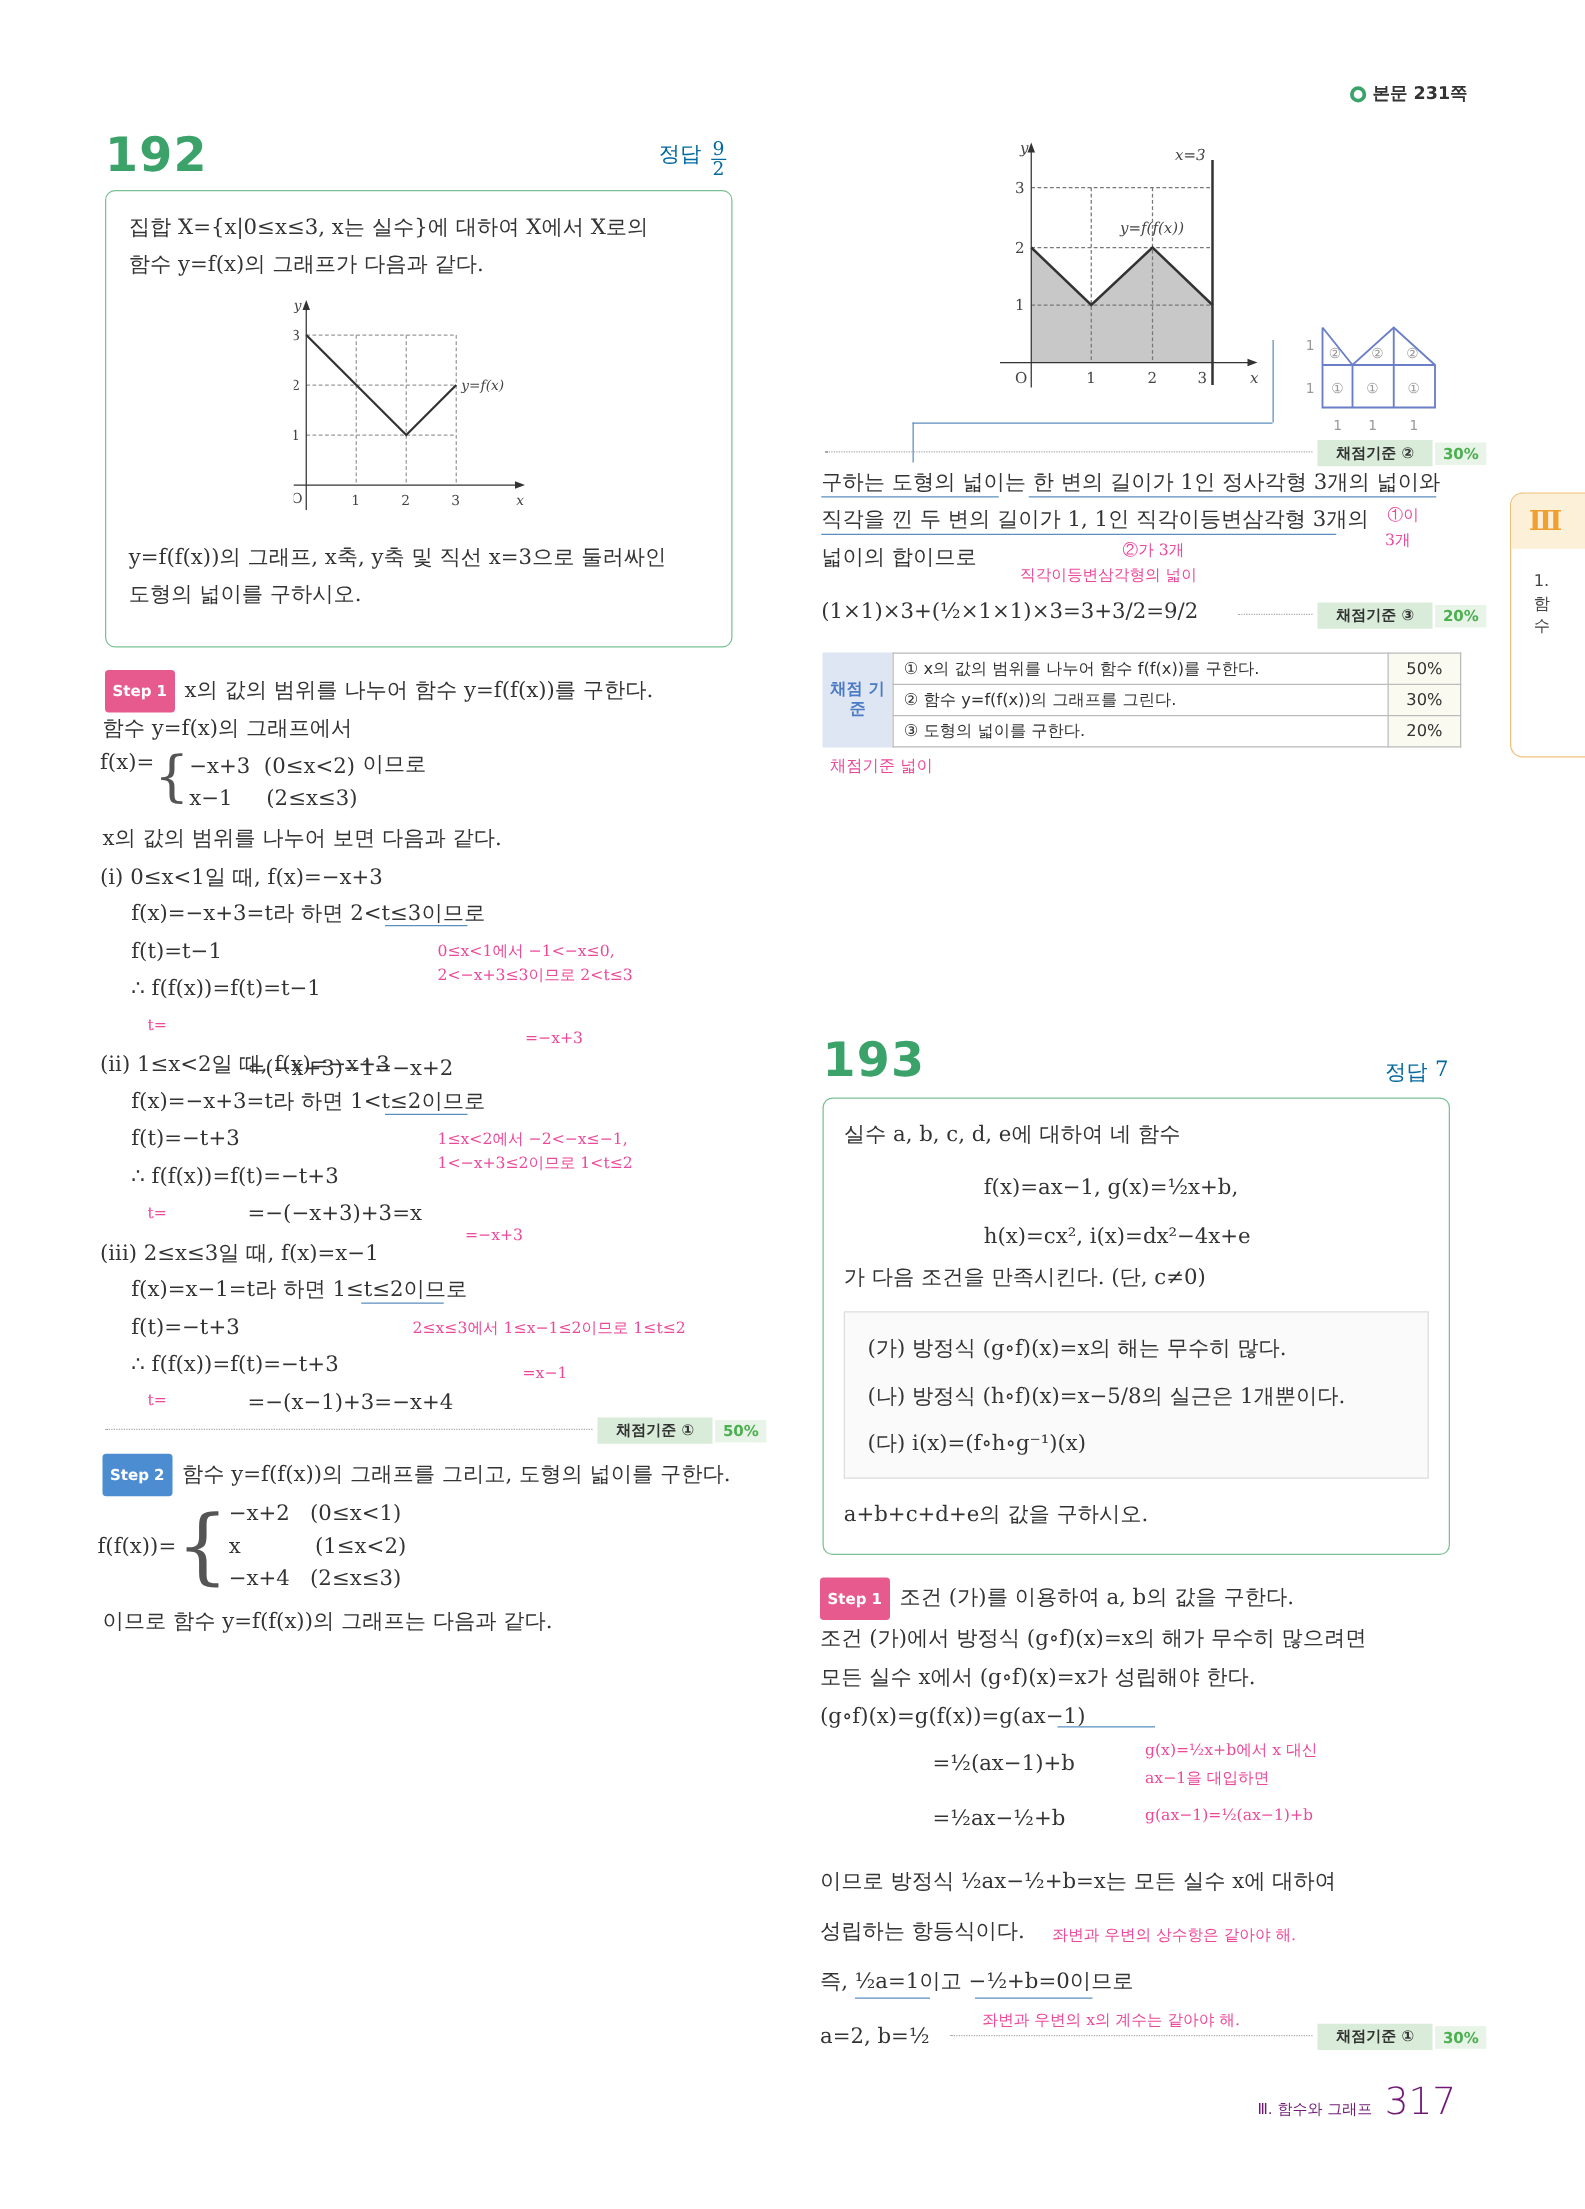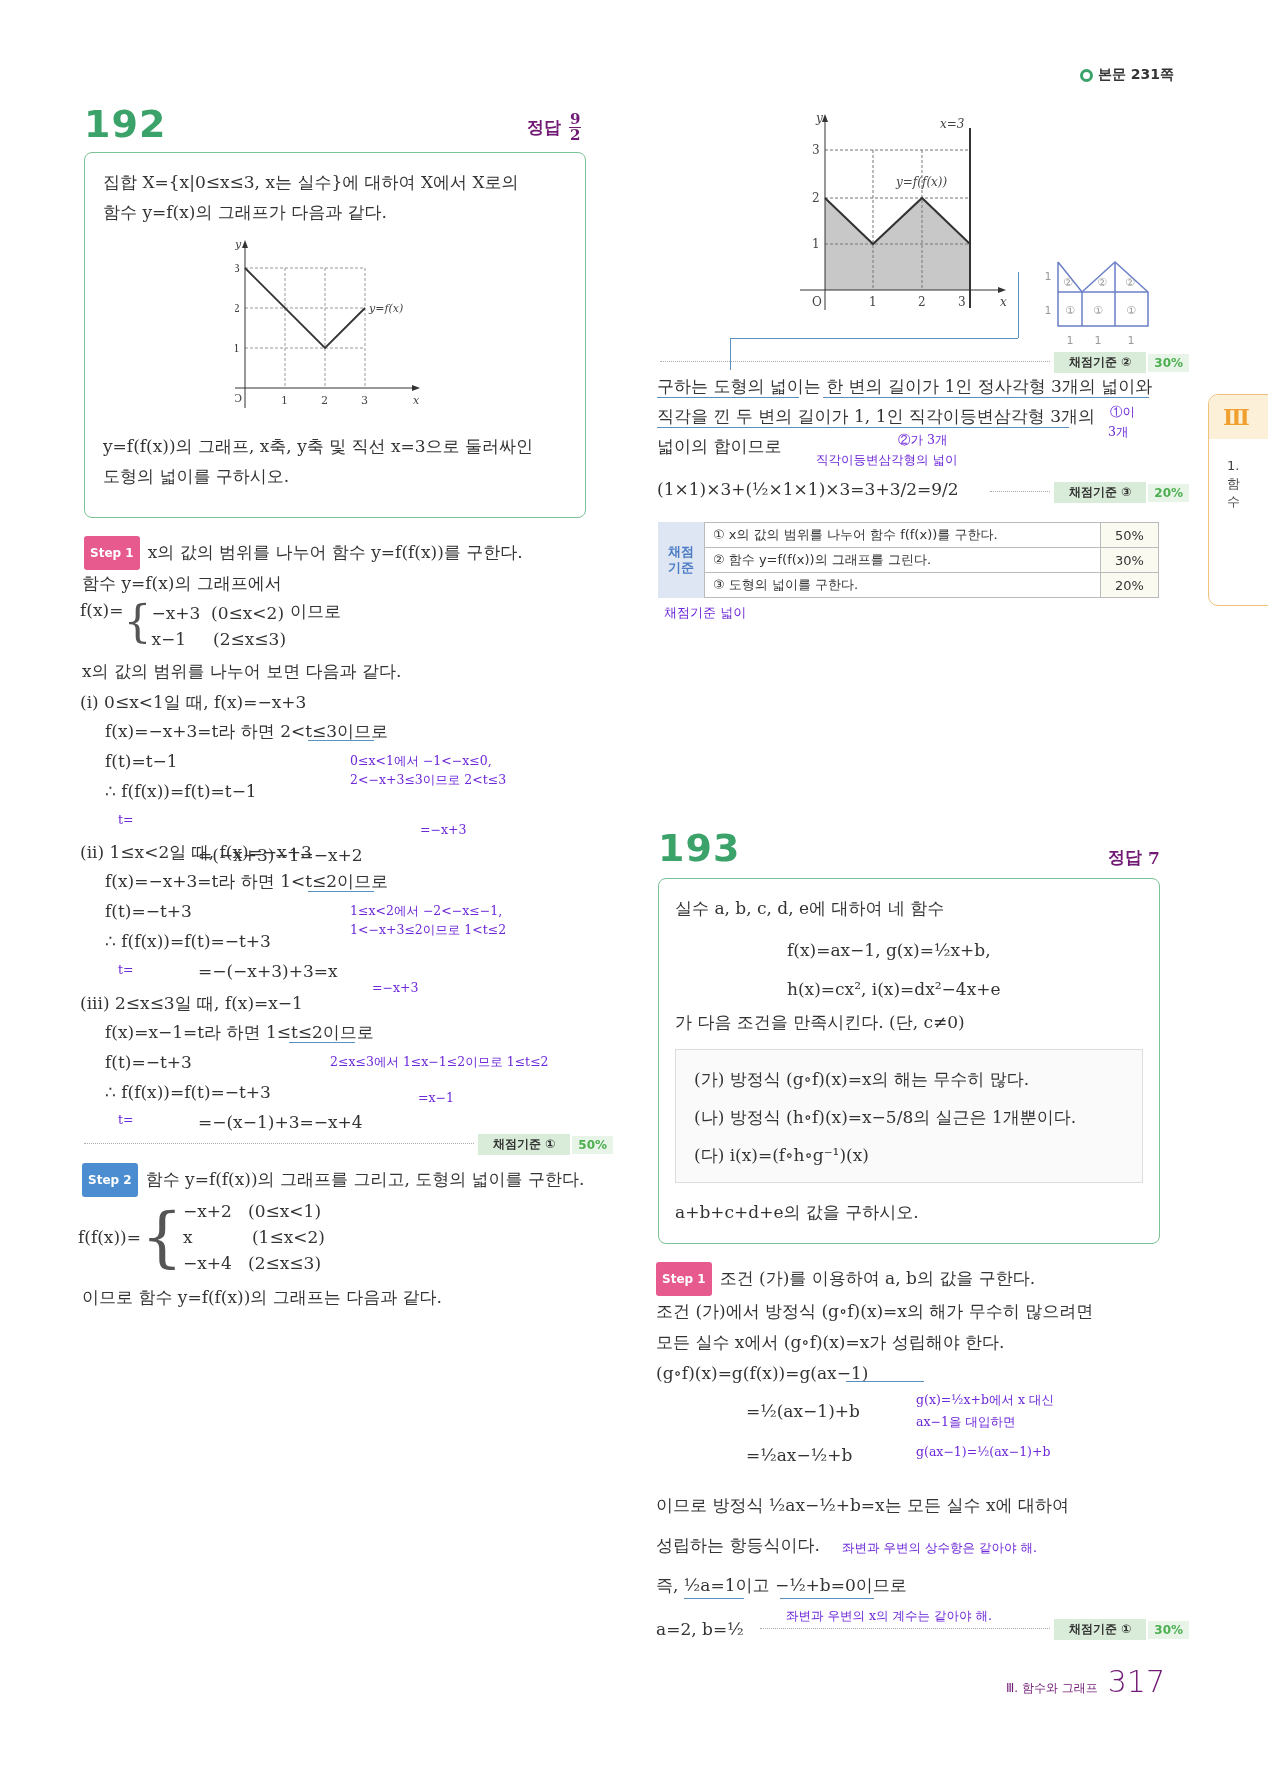--- a/index.html
+++ b/index.html
@@ -1,25 +1,25 @@
 <!DOCTYPE html>
 <html><head>
 <meta charset="utf-8">
 <style>
 *{box-sizing:border-box;margin:0;padding:0}
 body{width:1268px;height:1767px;background:#fff;position:relative;font-family:"DejaVu Serif","Liberation Serif",serif;color:#333;overflow:hidden}
 .abs{position:absolute}
 .sans{font-family:"DejaVu Sans","Liberation Sans",sans-serif}
 .prob-num{font-family:"DejaVu Sans","Liberation Sans",sans-serif;font-weight:bold;color:#3ba26a;font-size:38px;letter-spacing:1px}
-.answer{font-family:"DejaVu Sans","Liberation Sans",sans-serif;font-weight:bold;font-size:17px;color:#701a75;display:flex;align-items:center;gap:6px}
+.answer{font-family:"DejaVu Sans","Liberation Sans",sans-serif;font-weight:normal;font-size:17px;color:#0369a1;display:flex;gap:6px}
 .frac{display:inline-flex;flex-direction:column;align-items:center;vertical-align:middle;line-height:1;font-size:0.85em;margin:0 2px}
 .frac .n{border-bottom:1px solid currentColor;padding:0 1px}
 .box{border:1.5px solid #7bc196;border-radius:8px;background:#fff}
 .line{font-size:17px;line-height:30px;white-space:nowrap}
-.ann{color:#6d28d9;font-size:12.5px;white-space:nowrap}
+.ann{color:#ec4899;font-size:12.5px;white-space:nowrap}
 .step{display:inline-block;color:#fff;font-family:"DejaVu Sans","Liberation Sans",sans-serif;font-weight:bold;font-size:12px;padding:2px 6px;border-radius:3px;margin-right:8px;vertical-align:middle}
 .step.pink{background:#e75a8d}
 .step.blue{background:#4b8dd0}
 .crit{display:flex;align-items:center;font-family:"DejaVu Sans","Liberation Sans",sans-serif;font-size:12px;font-weight:bold}
 .crit .k{background:#d9ecd9;color:#333;padding:2px 15px}
 .crit .v{background:#e8f4e8;color:#4caf50;padding:2px 6px;margin-left:2px}
 .dotline{border-top:1px dotted #aaa}
 .uline{border-bottom:1.5px solid #5a8fbf}
 table.crit-table{border-collapse:collapse;font-family:"DejaVu Sans","Liberation Sans",sans-serif;font-size:13px}
 table.crit-table td{border:1px solid #bbb;padding:3px 8px;height:24px}
@@ -216,21 +216,21 @@
 <div class="abs line" style="left:657px;top:431px">넓이의 합이므로</div>
 <div class="abs ann" style="left:816px;top:452px">직각이등변삼각형의 넓이</div>
 <div class="abs line" style="left:657px;top:474px">(1×1)×3+(½×1×1)×3=3+3/2=9/2</div>
 <div class="abs dotline" style="left:990px;top:491px;width:60px"></div>
 <div class="abs crit" style="left:1054px;top:482px">
   <span class="k">채점기준 ③</span>
     <span class="v">20%</span>
 </div>
 
 <div class="abs" style="left:658px;top:522px;display:flex">
-  <div class="sans" style="background:#dfe6f3;color:#4b7bc4;font-weight:bold;font-size:13px;width:46px;display:flex;align-items:center;justify-content:center;text-align:center;line-height:16px;padding:0 6px">
+  <div class="sans" style="background:#dfe6f3;color:#4b7bc4;font-weight:bold;font-size:13px;width:56px;display:flex;align-items:center;justify-content:center;text-align:center;line-height:16px;padding:0 6px">
     <span>채점 기준</span>
   </div>
   <table class="crit-table">
     <tbody>
         <tr>
           <td style="width:396px">① x의 값의 범위를 나누어 함수 f(f(x))를 구한다.</td>
           <td style="width:58px;text-align:center;background:#fbfaf0">50%</td>
         </tr>
     <tr>
           <td>② 함수 y=f(f(x))의 그래프를 그린다.</td>

